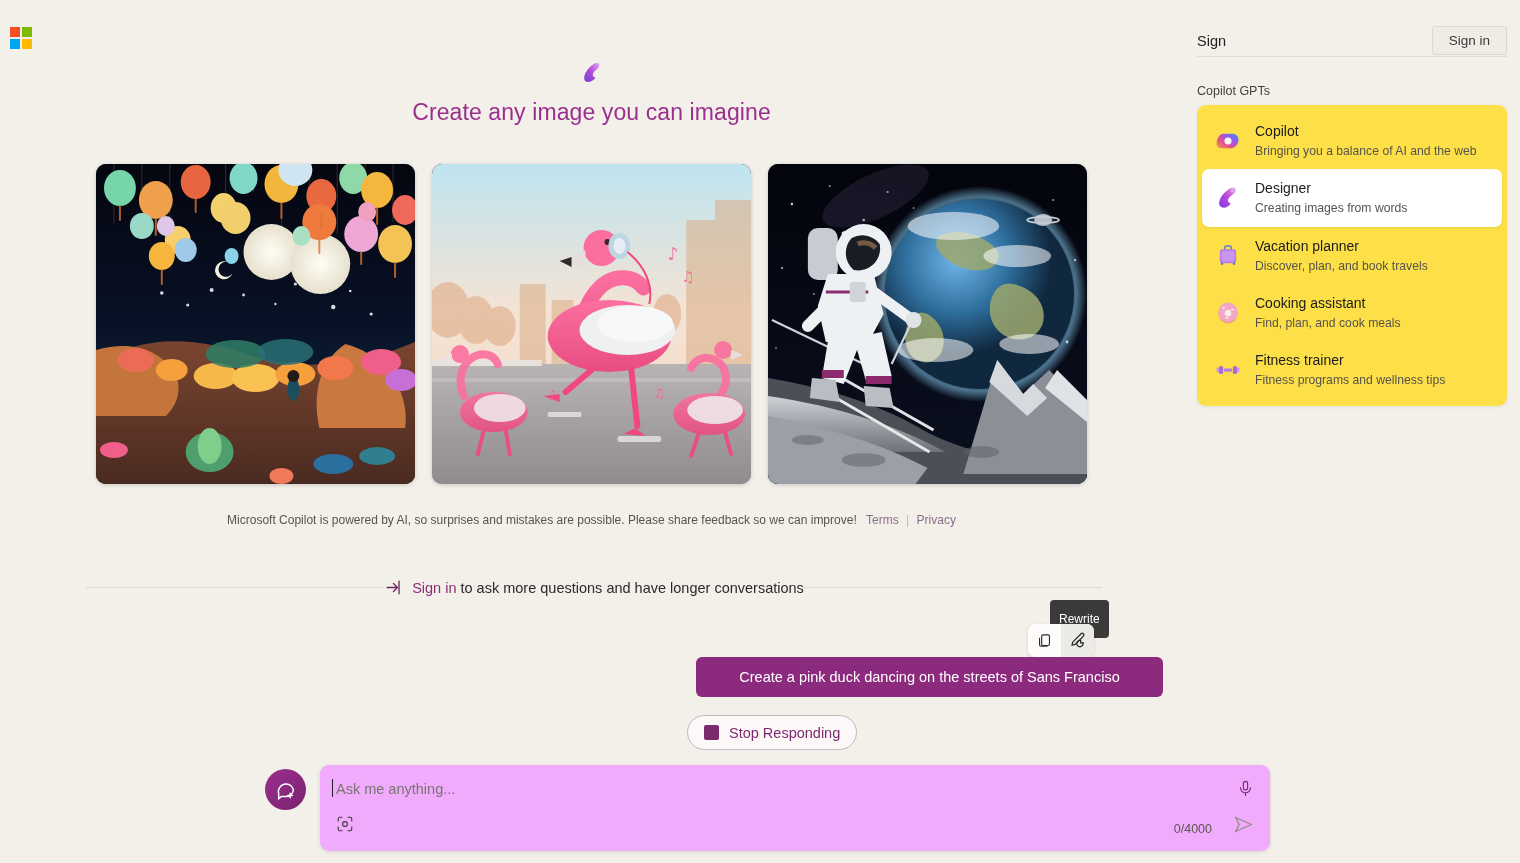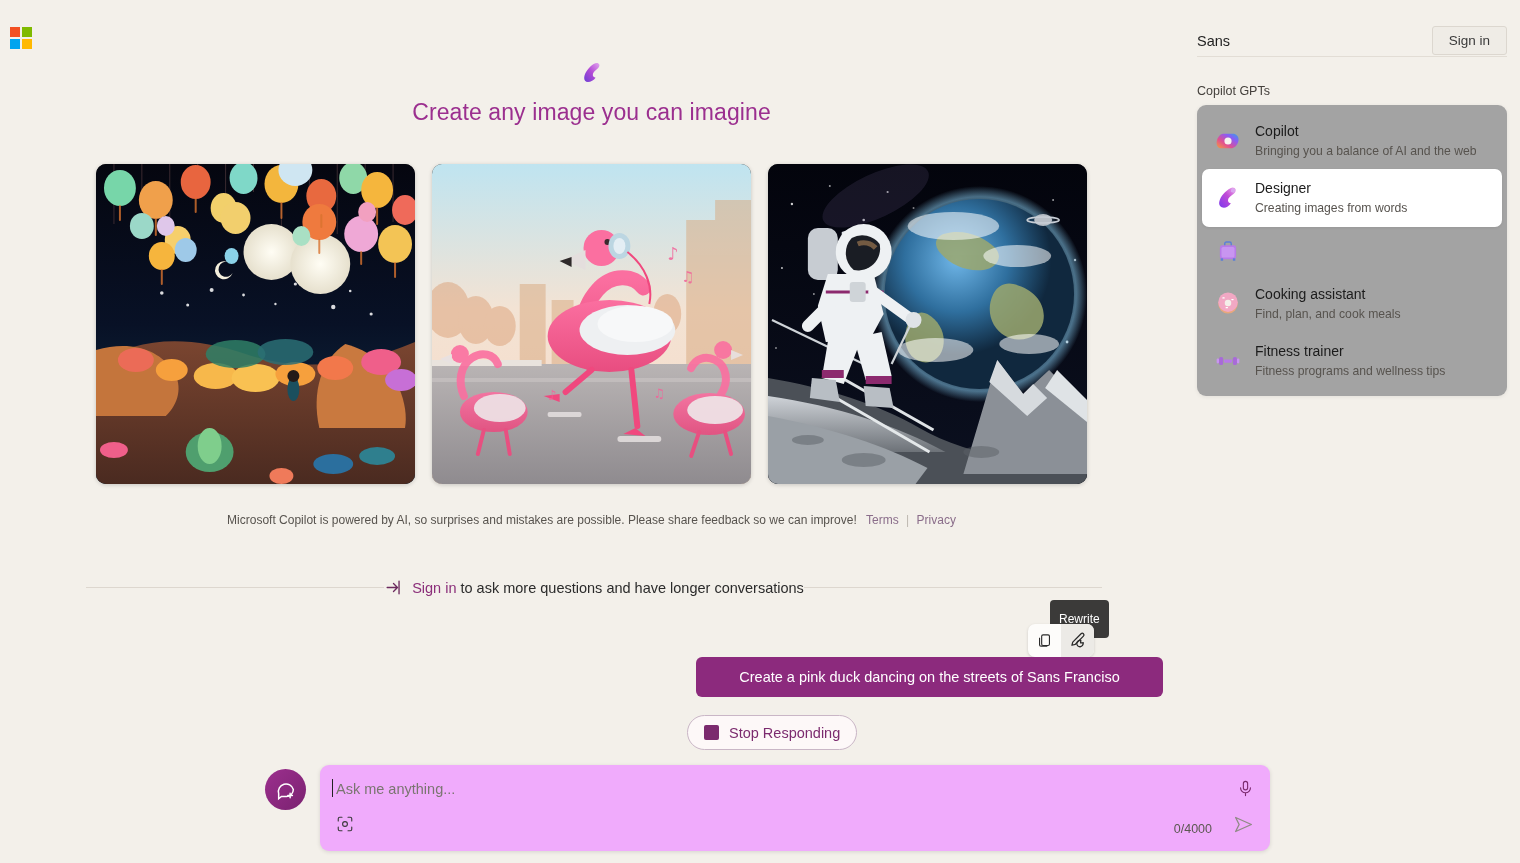--- a/index.html
+++ b/index.html
@@ -83,21 +83,21 @@
   .panel { position: absolute; left: 1183px; top: 0; width: 337px; height: 863px; }
   .panel-head { position: absolute; left: 14px; top: 26px; width: 310px;
                 display: flex; align-items: center; justify-content: space-between; }
   .panel-title { font-size: 14.5px; color: #1f1f1f; }
   .panel-signin { font-size: 13.5px; color: #3a3a3a; background: #efece6;
                   border: 1px solid #dcd7cf; border-radius: 3px; padding: 6px 16px; cursor: pointer;
                   font-family: "Liberation Sans", sans-serif; }
   .panel-rule { position: absolute; left: 14px; top: 56px; width: 310px; height: 1px; background: #e2ddd5; }
   .panel-sub { position: absolute; left: 14px; top: 84px; font-size: 12.5px; color: #44403c; }
   .gpt-list { position: absolute; left: 14px; top: 105px; width: 310px;
-              background: #a3a3a3; border-radius: 9px; box-shadow: 0 1px 4px rgba(0,0,0,.07); padding: 7px 0; }
+              background: #fde047; border-radius: 9px; box-shadow: 0 1px 4px rgba(0,0,0,.07); padding: 7px 0; }
   .gpt-item { display: flex; align-items: center; gap: 13px; padding: 10px 12px; margin: 0 5px;
               border-radius: 7px; cursor: pointer; }
   .gpt-item.selected { background: #fff; box-shadow: 0 1px 3px rgba(0,0,0,.08); }
   .gpt-ico { width: 28px; height: 28px; flex: none; display: flex; align-items: center; justify-content: center; }
   .gpt-name { font-size: 14px; color: #1b1b1b; line-height: 1.35; }
   .gpt-desc { font-size: 12.2px; color: #57534e; line-height: 1.35; }
 </style>
 </head>
 <body>
 
@@ -461,21 +461,21 @@
       <div class="send">
         <svg width="21" height="21" viewBox="0 0 24 24" fill="none" stroke="#8f8a85" stroke-width="1.5" stroke-linejoin="round">
           <path d="M3 20l18-8L3 4l4 8z"></path>
         </svg>
       </div>
     </div>
   </div>
 
   <div class="panel">
     <div class="panel-head">
-      <span class="panel-title">Sans</span>
+      <span class="panel-title">Sign</span>
       <button class="panel-signin">Sign in</button>
     </div>
     <div class="panel-rule"></div>
     <div class="panel-sub">Copilot GPTs</div>
 
     <div class="gpt-list">
 
       <div class="gpt-item">
         <span class="gpt-ico">
           <svg width="26" height="26" viewBox="0 0 32 32">
@@ -519,20 +519,24 @@
 
       <div class="gpt-item">
         <span class="gpt-ico">
           <svg width="26" height="26" viewBox="0 0 32 32">
             <rect x="6" y="9" width="20" height="17" rx="3" fill="#b87ae8"></rect>
             <rect x="8" y="11" width="16" height="13" rx="2" fill="#c895f0"></rect>
             <path d="M12 9V7a2 2 0 0 1 2-2h4a2 2 0 0 1 2 2v2" fill="none" stroke="#5d7fd6" stroke-width="1.8"></path>
             <rect x="7" y="25" width="3" height="3" fill="#5d7fd6"></rect>
               <rect x="22" y="25" width="3" height="3" fill="#5d7fd6"></rect>
           </svg>
+        </span>
+        <span>
+          <span class="gpt-name">Vacation planner</span><br>
+          <span class="gpt-desc">Discover, plan, and book travels</span>
         </span>
       </div>
 
       <div class="gpt-item">
         <span class="gpt-ico">
           <svg width="26" height="26" viewBox="0 0 32 32">
             <circle cx="16" cy="17" r="12" fill="#e8a87c"></circle>
             <circle cx="16" cy="15" r="12" fill="#f2a8c4"></circle>
             <circle cx="16" cy="16" r="4" fill="#f3efe9"></circle>
             <g fill="#fff">

